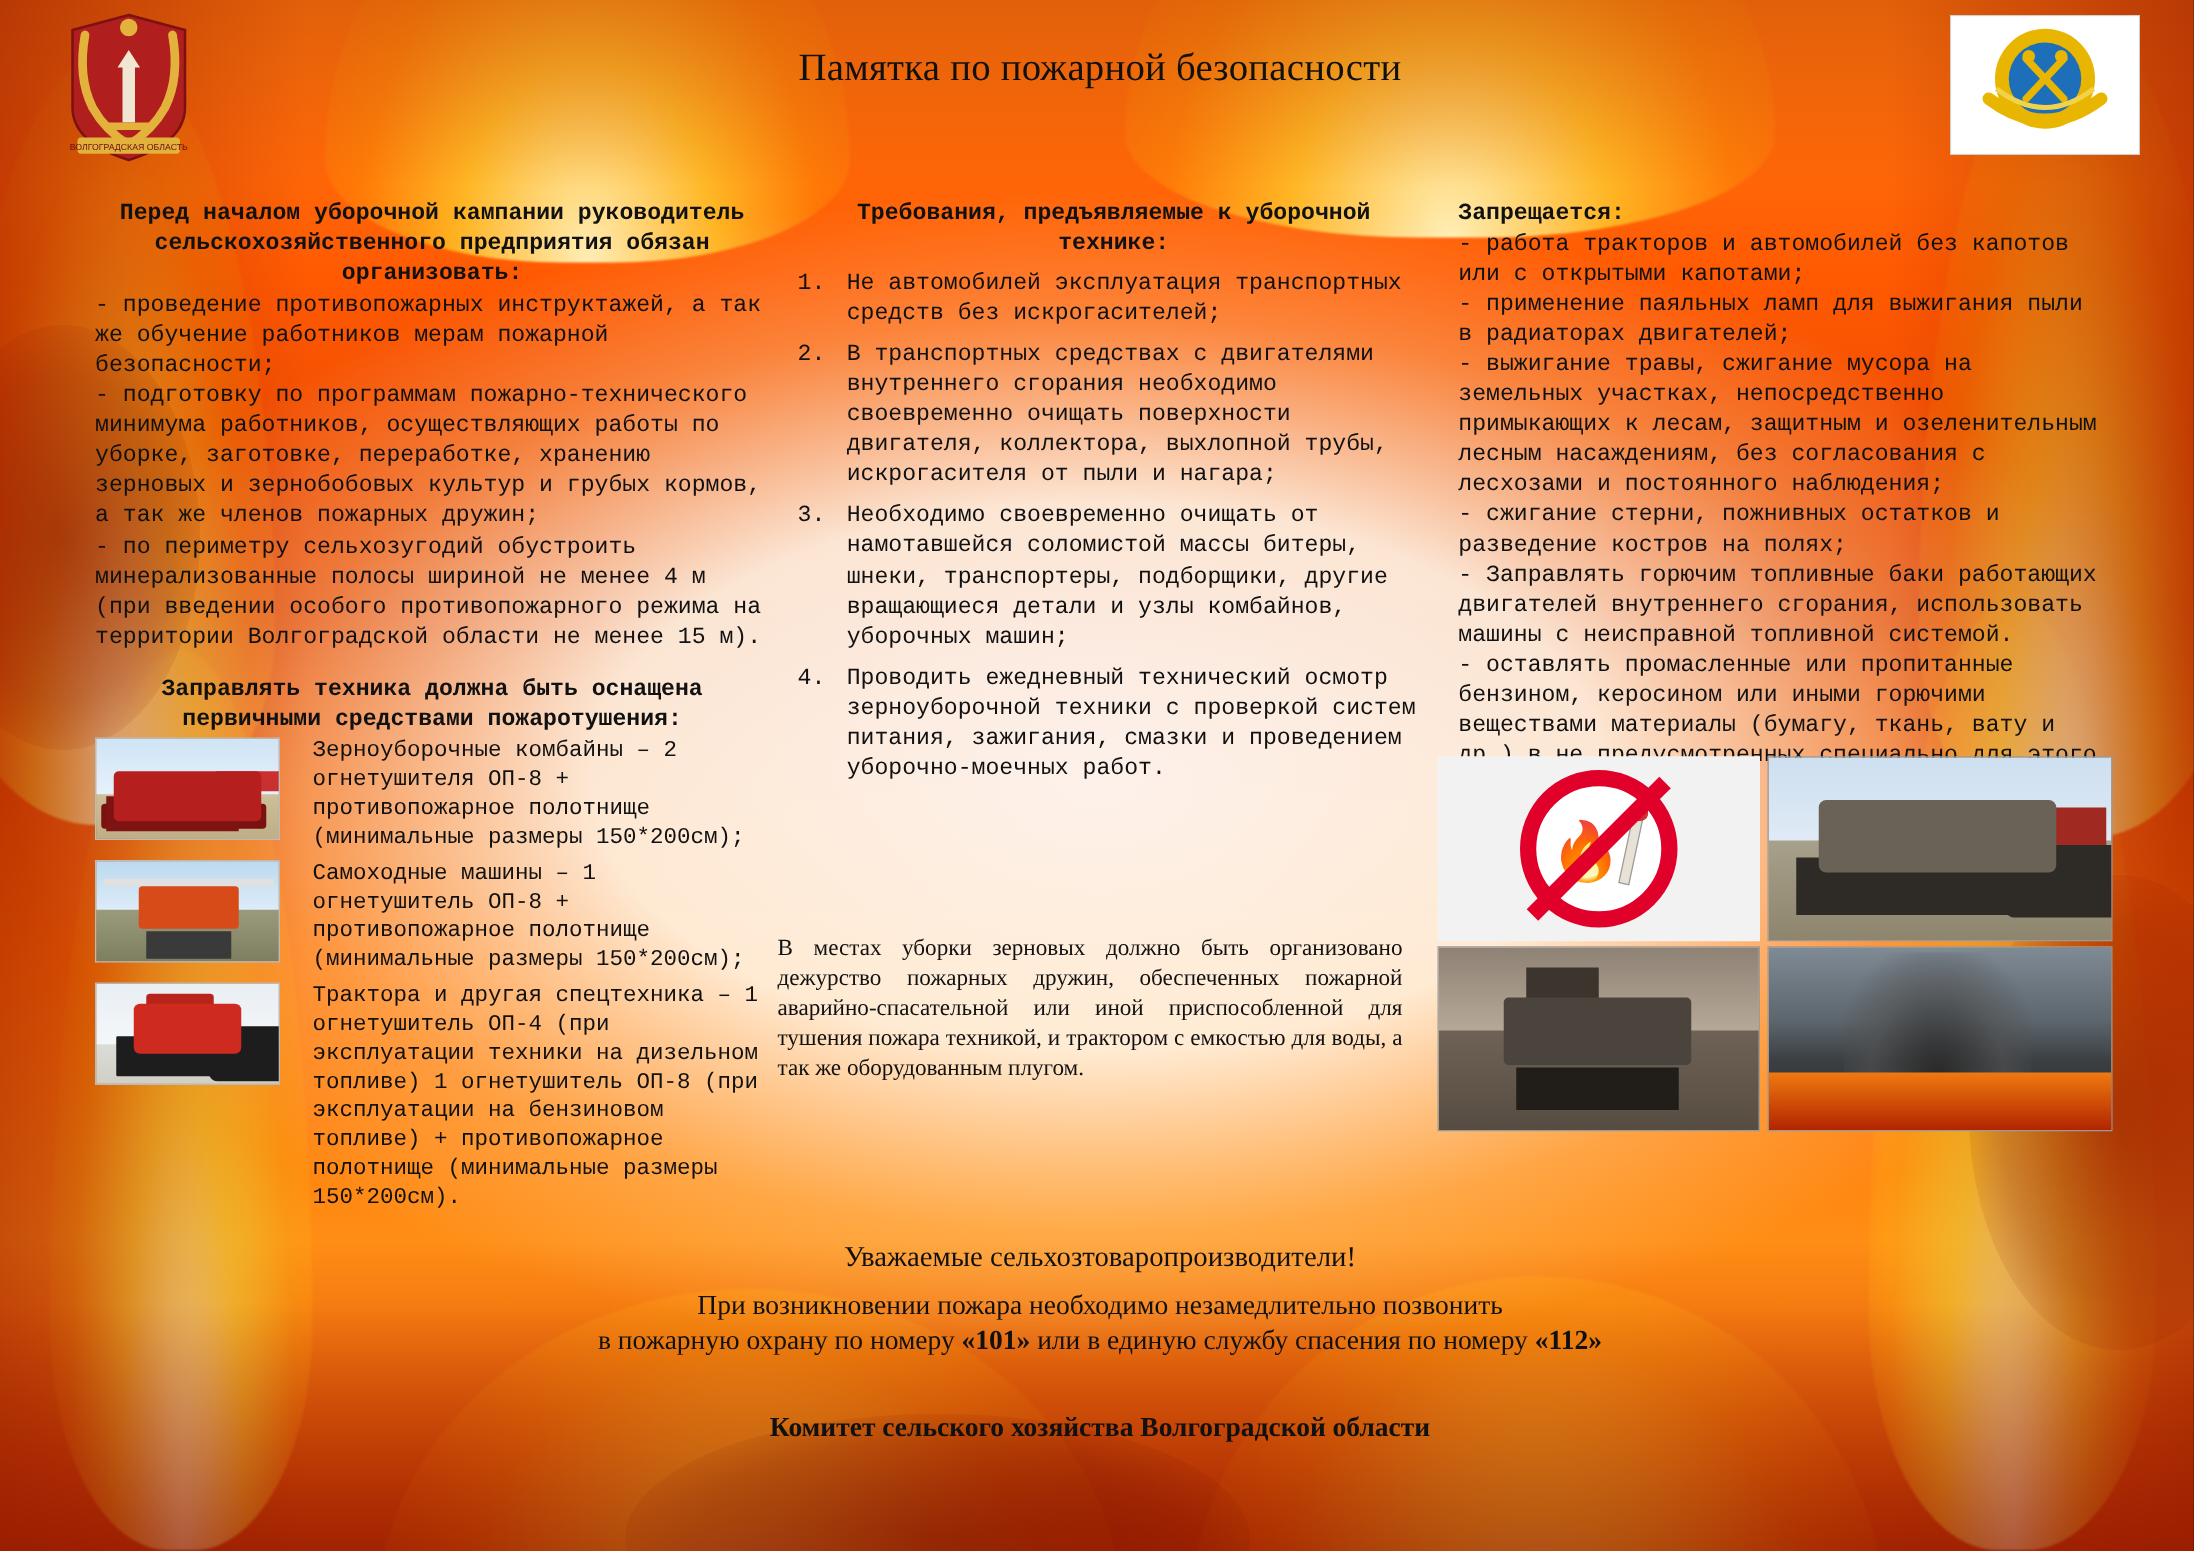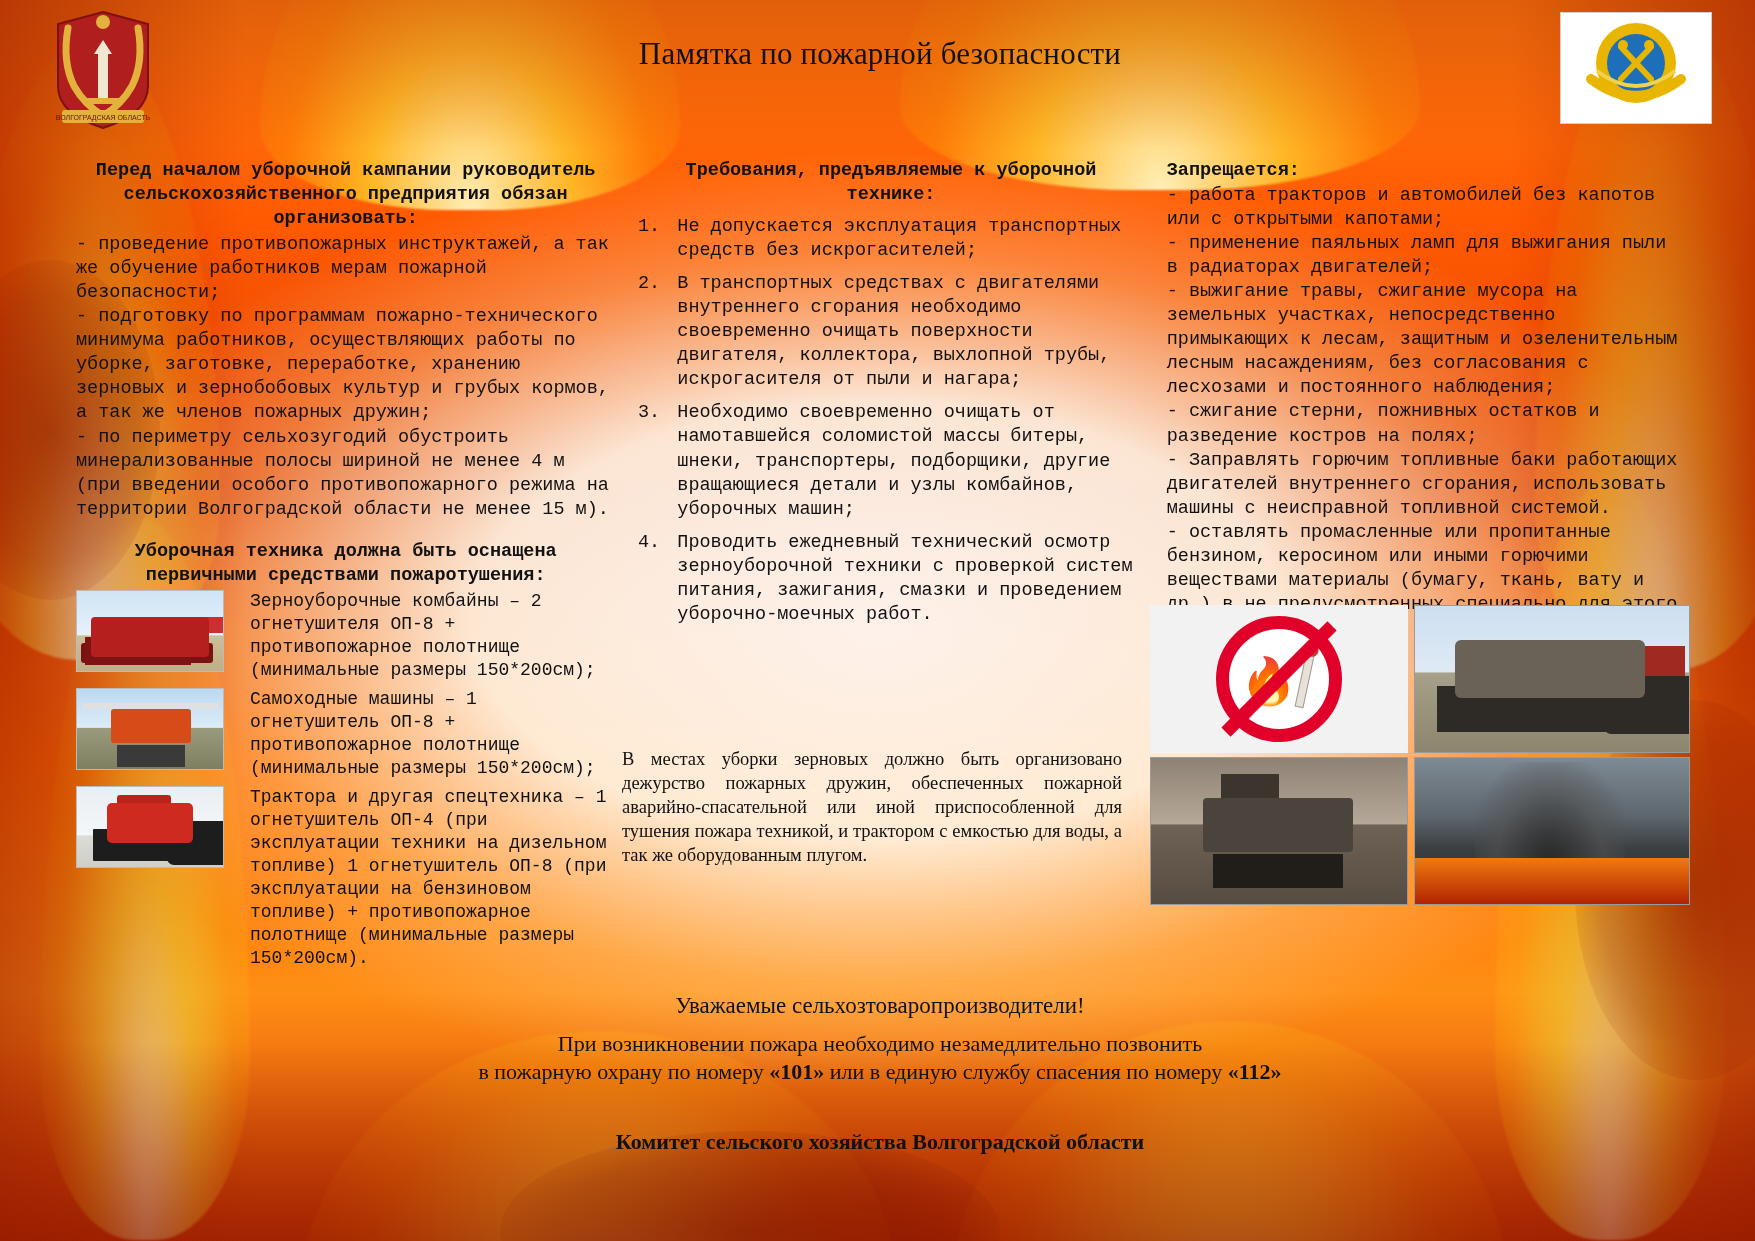--- a/index.html
+++ b/index.html
@@ -226,21 +226,21 @@
 
   <div id="cols">
 
     <div class="col col1">
       <div class="hd">Перед началом уборочной кампании руководитель сельскохозяйственного предприятия обязан организовать:</div>
       <p>- проведение противопожарных инструктажей, а так же обучение работников мерам пожарной безопасности;</p>
       <p>- подготовку по программам пожарно-технического минимума работников, осуществляющих работы по уборке, заготовке, переработке, хранению зерновых и зернобобовых культур и грубых кормов, а так же членов пожарных дружин;</p>
       <p>- по периметру сельхозугодий обустроить минерализованные полосы шириной не менее 4 м (при введении особого противопожарного режима на территории Волгоградской области не менее 15 м).</p>
 
       <div class="equip">
-        <div class="hd">Уборочная техника должна быть оснащена первичными средствами пожаротушения:</div>
+        <div class="hd">Заправлять техника должна быть оснащена первичными средствами пожаротушения:</div>
 
         <div class="equip-row">
           <div class="equip-photo ph-combine"></div>
           <div class="equip-text">Зерноуборочные комбайны – 2 огнетушителя ОП-8 + противопожарное полотнище (минимальные размеры 150*200см);</div>
         </div>
 
         <div class="equip-row">
           <div class="equip-photo ph-sprayer"></div>
           <div class="equip-text">Самоходные машины – 1 огнетушитель ОП-8 + противопожарное полотнище (минимальные размеры 150*200см);</div>
         </div>
@@ -248,21 +248,21 @@
         <div class="equip-row">
           <div class="equip-photo ph-tractor"></div>
           <div class="equip-text">Трактора и другая спецтехника – 1 огнетушитель ОП-4 (при эксплуатации техники на дизельном топливе) 1 огнетушитель ОП-8 (при эксплуатации на бензиновом топливе) + противопожарное полотнище (минимальные размеры 150*200см).</div>
         </div>
       </div>
     </div>
 
     <div class="col col2">
       <div class="hd">Требования, предъявляемые к уборочной технике:</div>
       <ol class="req">
-        <li>Не допускается эксплуатация транспортных средств без искрогасителей;</li>
+        <li>Не автомобилей эксплуатация транспортных средств без искрогасителей;</li>
         <li>В транспортных средствах с двигателями внутреннего сгорания необходимо своевременно очищать  поверхности двигателя, коллектора, выхлопной трубы, искрогасителя от пыли и нагара;</li>
         <li>Необходимо своевременно очищать от намотавшейся соломистой массы битеры, шнеки, транспортеры, подборщики, другие вращающиеся детали и узлы комбайнов, уборочных машин;</li>
         <li>Проводить ежедневный технический осмотр зерноуборочной техники с проверкой систем питания, зажигания, смазки и проведением уборочно-моечных работ.</li>
       </ol>
     </div>
 
     <div class="col col3">
       <div class="hd-left">Запрещается:</div>
       <p>- работа тракторов и автомобилей без капотов или с открытыми капотами;</p>
       <p>- применение паяльных ламп для выжигания пыли в радиаторах двигателей;</p>

